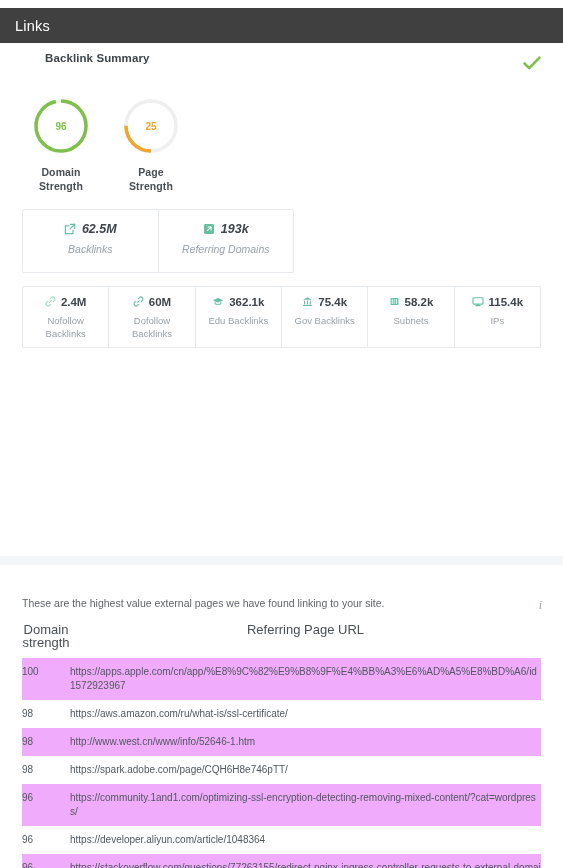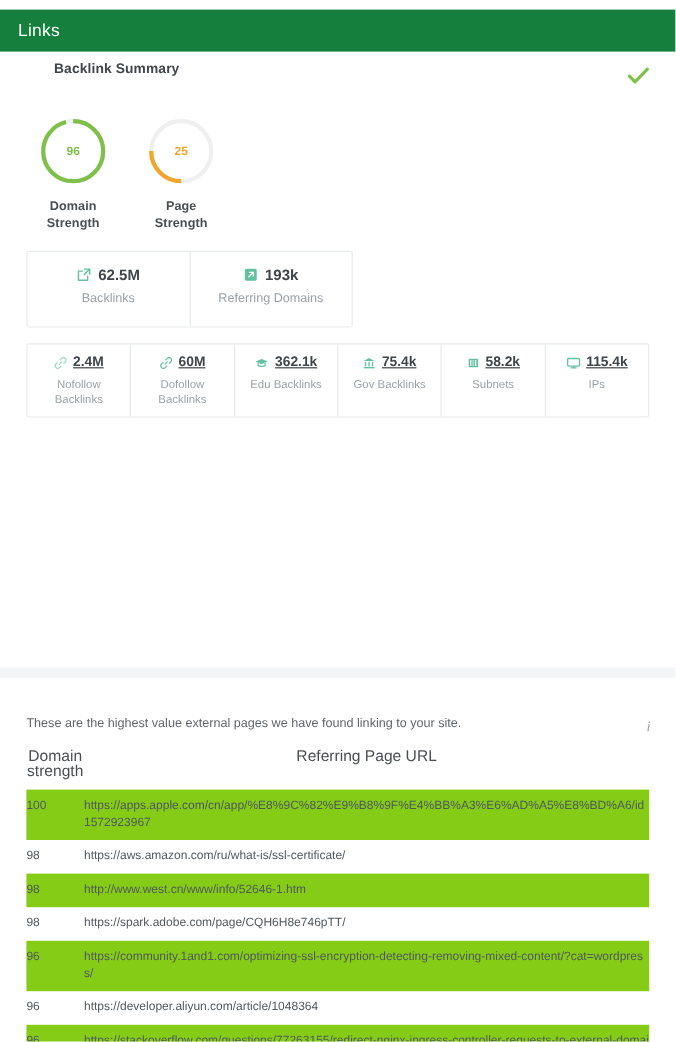--- a/index.html
+++ b/index.html
@@ -10,21 +10,21 @@
     color: #4a4f54;
     -webkit-font-smoothing: antialiased;
   }
   body { width: 563px; height: 868px; overflow: hidden; position: relative; }
 
   
   .header-bar {
     position: absolute;
     left: 0; top: 8px;
     width: 563px; height: 35px;
-    background: #15803d;
+    background: #404040;
     display: flex; align-items: center;
   }
   .header-title {
     color: #ffffff;
     font-size: 14.5px;
     letter-spacing: .2px;
     padding-left: 15px;
   }
 
   
@@ -69,20 +69,21 @@
     line-height: 14px; letter-spacing: .1px;
   }
 
   
   .bigcards {
     position: absolute; left: 22px; top: 209px;
     width: 272px; height: 64px;
     display: flex;
     border: 1px solid #e7eaec; border-radius: 2px;
     background: #fff;
+    font-style: italic;
   }
   .bigcard {
     flex: 1 1 0; text-align: center;
     padding-top: 12px;
   }
   .bigcard + .bigcard { border-left: 1px solid #e7eaec; }
   .bigcard-top {
     display: flex; align-items: center; justify-content: center; gap: 6px;
     font-size: 12.5px; font-weight: bold; color: #3f454b;
   }
@@ -96,22 +97,22 @@
     width: 519px; height: 62px;
     display: flex;
     border: 1px solid #e7eaec; border-radius: 2px;
     background: #fff;
   }
   .smallcard {
     flex: 1 1 0; text-align: center; padding-top: 9px;
   }
   .smallcard + .smallcard { border-left: 1px solid #e7eaec; }
   .smallcard-top {
-    display: flex; align-items: flex-end; justify-content: center; gap: 5px;
-    font-size: 11.5px; font-weight: bold; color: #3f454b; text-decoration: underline;
+    display: flex; align-items: flex-start; justify-content: center; gap: 5px;
+    font-size: 11.5px; font-weight: bold; color: #3f454b;
   }
   .smallcard-label {
     margin-top: 6px; font-size: 9.5px; color: #9aa2a9; line-height: 13px;
   }
 
   .ico { display: inline-block; line-height: 0; color: #63c1a0; }
   .ico svg { display: block; }
 
   
   .divider-band {
@@ -148,21 +149,21 @@
   th.col-ds { width: 48px; padding-left: 8px; }
   th.col-url { padding-left: 9px; margin-top: 35px; }
   table.bl-table td {
     font-size: 10px; color: #52585e;
     padding: 7px 0; vertical-align: top;
     line-height: 14px;
     word-break: break-all;
   }
   td.cell-ds { padding-left: 8px; width: 48px; }
   td.cell-url { padding-left: 9px; padding-right: 6px; }
-  tr.zebra td { background: #84cc16; }
+  tr.zebra td { background: #f0abfc; }
 </style>
 </head>
 <body>
 
 <div class="header-bar">
   <div class="header-title">Links</div>
 </div>
 
 <div class="summary">
   <div class="summary-head">

